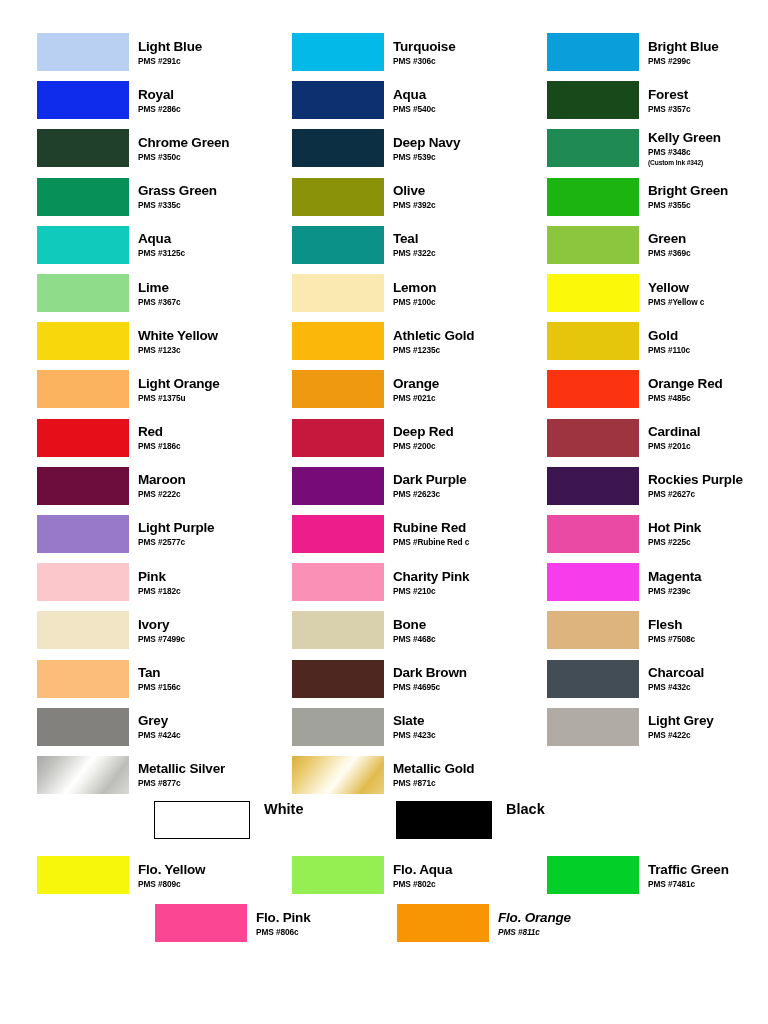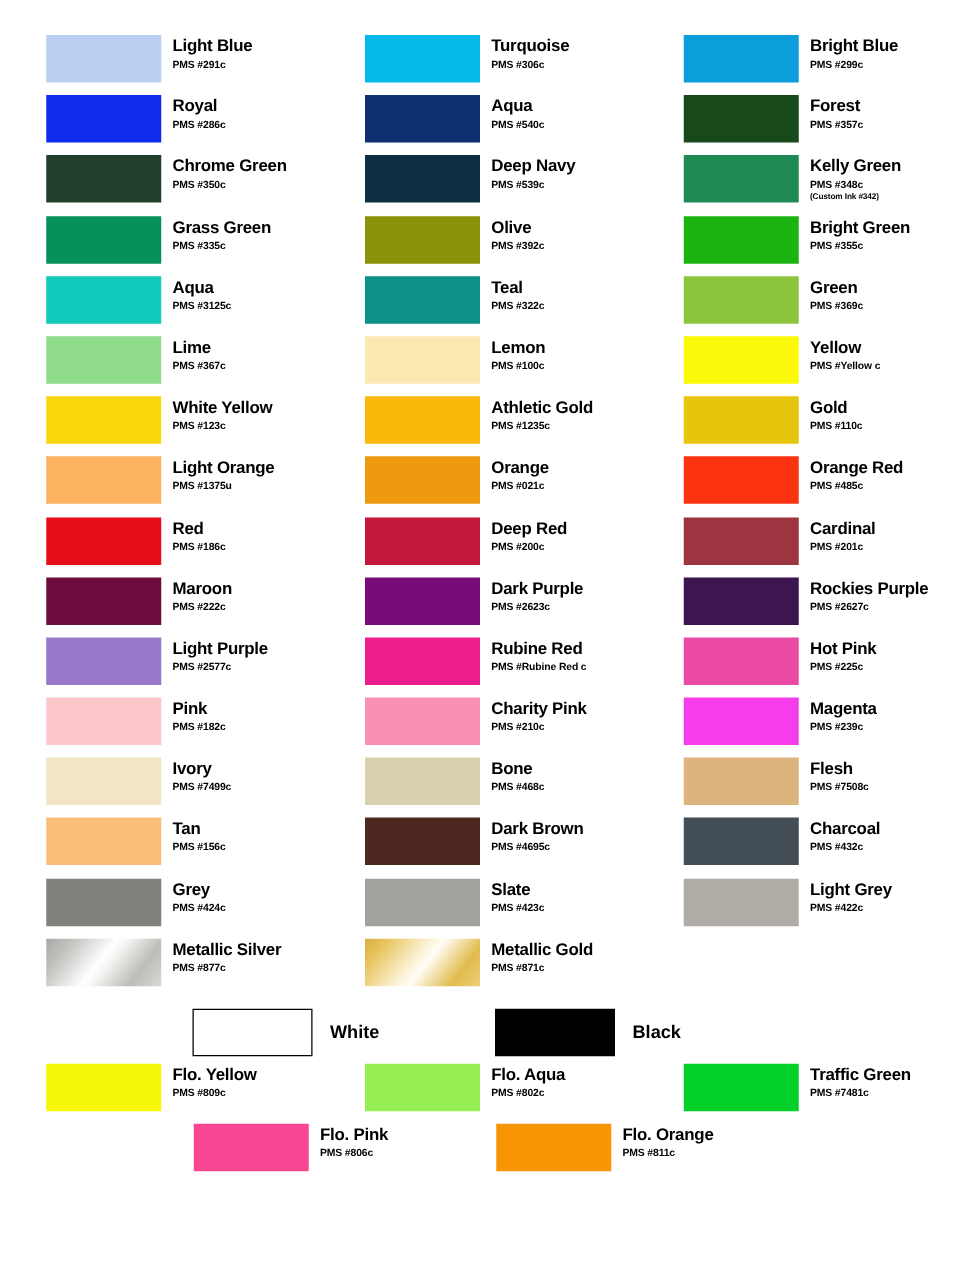--- a/index.html
+++ b/index.html
@@ -24,21 +24,21 @@
   }
 
   .grid {
     display: grid;
     grid-template-columns: 255px 255px 258px;
     grid-auto-rows: 48.2px;
   }
 
   .cell {
     display: flex;
-    align-items: flex-start;
+    align-items: center;
     padding-left: 37px;
     box-sizing: border-box;
   }
 
   .swatch {
     width: 92px;
     height: 38px;
     flex: 0 0 92px;
     box-sizing: border-box;
   }
@@ -81,21 +81,20 @@
 
   
   .mono-row {
     display: grid;
     grid-template-columns: 255px 255px 258px;
     height: 50px;
     margin-top: 2px;
   }
   .mono-cell {
     display: flex;
-    align-items: center;
     padding-left: 154px;
     box-sizing: border-box;
   }
   .mono-cell.second { padding-left: 141px; }
   .mono-swatch {
     width: 96px;
     height: 38px;
     flex: 0 0 96px;
     box-sizing: border-box;
   }
@@ -107,21 +106,21 @@
     white-space: nowrap;
   }
 
   
   .offset-row {
     display: grid;
     grid-template-columns: 255px 255px 258px;
     grid-auto-rows: 48.2px;
   }
   .offset-row .cell.shift { padding-left: 155px; }
-  .offset-row .cell.shift2 { padding-left: 142px; }
+  .offset-row .cell.shift2 { padding-left: 142px; font-style: italic; }
 </style>
 </head>
 <body>
 
 <div id="chart">
   <div class="grid">
       <div class="cell">
         <div class="swatch" style="background:#b9d0f2;"></div>
         <div class="info">
           <div class="cname">Light Blue</div>

